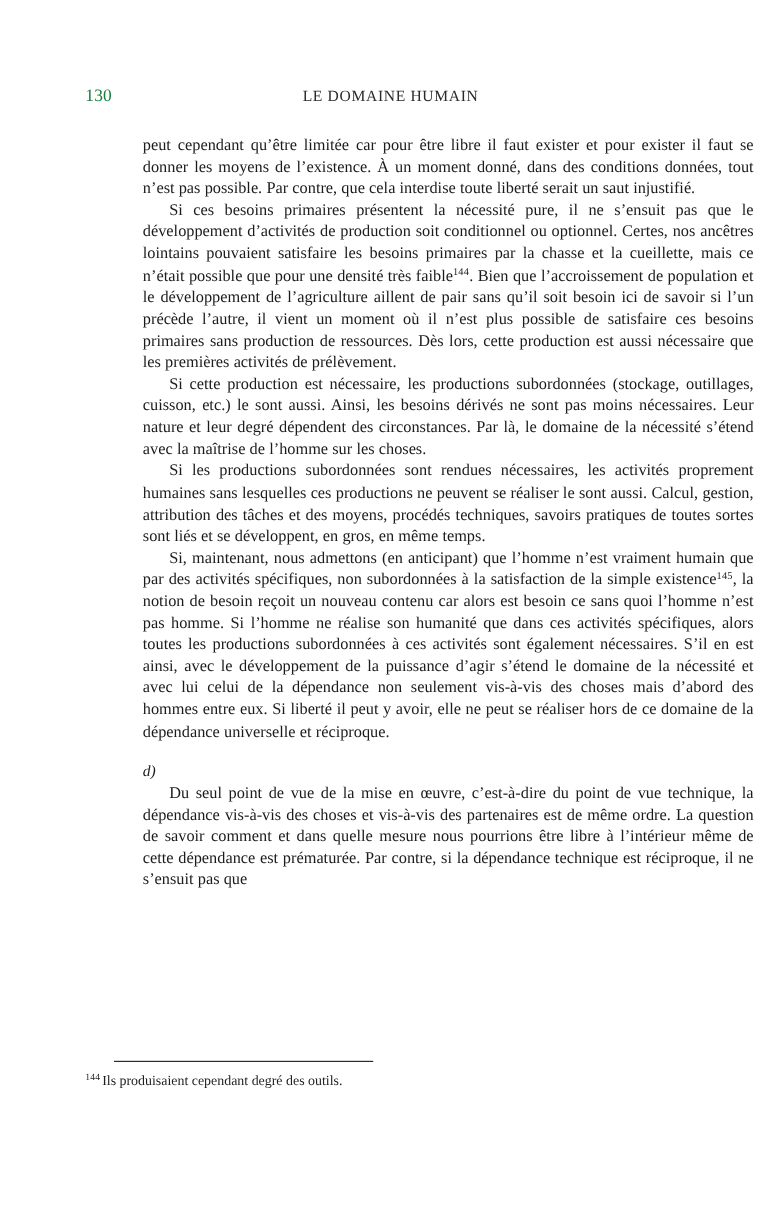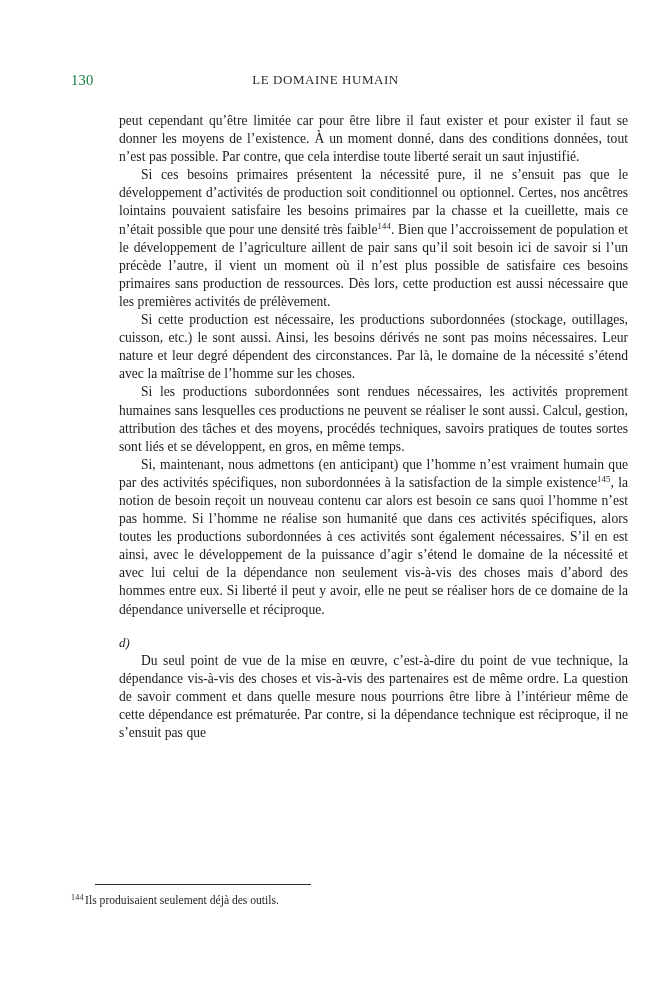--- a/index.html
+++ b/index.html
@@ -173,16 +173,16 @@
     </div>
 
     <p class="para after-subsection">
       <span>Du seul point de vue de la mise en œuvre, c’est-à-dire du point de vue technique, la dépendance vis-à-vis des choses et vis-à-vis des partenaires est de même ordre. La question de savoir comment et dans quelle mesure nous pourrions être libre à l’intérieur même de cette dépendance est prématurée. Par contre, si la dépendance technique est réciproque, il ne s’ensuit pas que</span>
     </p>
 
   </div>
 
   <div class="footnotes">
     <hr class="fn-rule">
-    <p class="footnote"><sup class="fn">144</sup><span>Ils produisaient seulement déjà des outils.</span></p>
+    <p class="footnote"><sup class="fn">144</sup><span>Ils produisaient cependant degré des outils.</span></p>
   </div>
 
 </div>
 
 </body></html>

